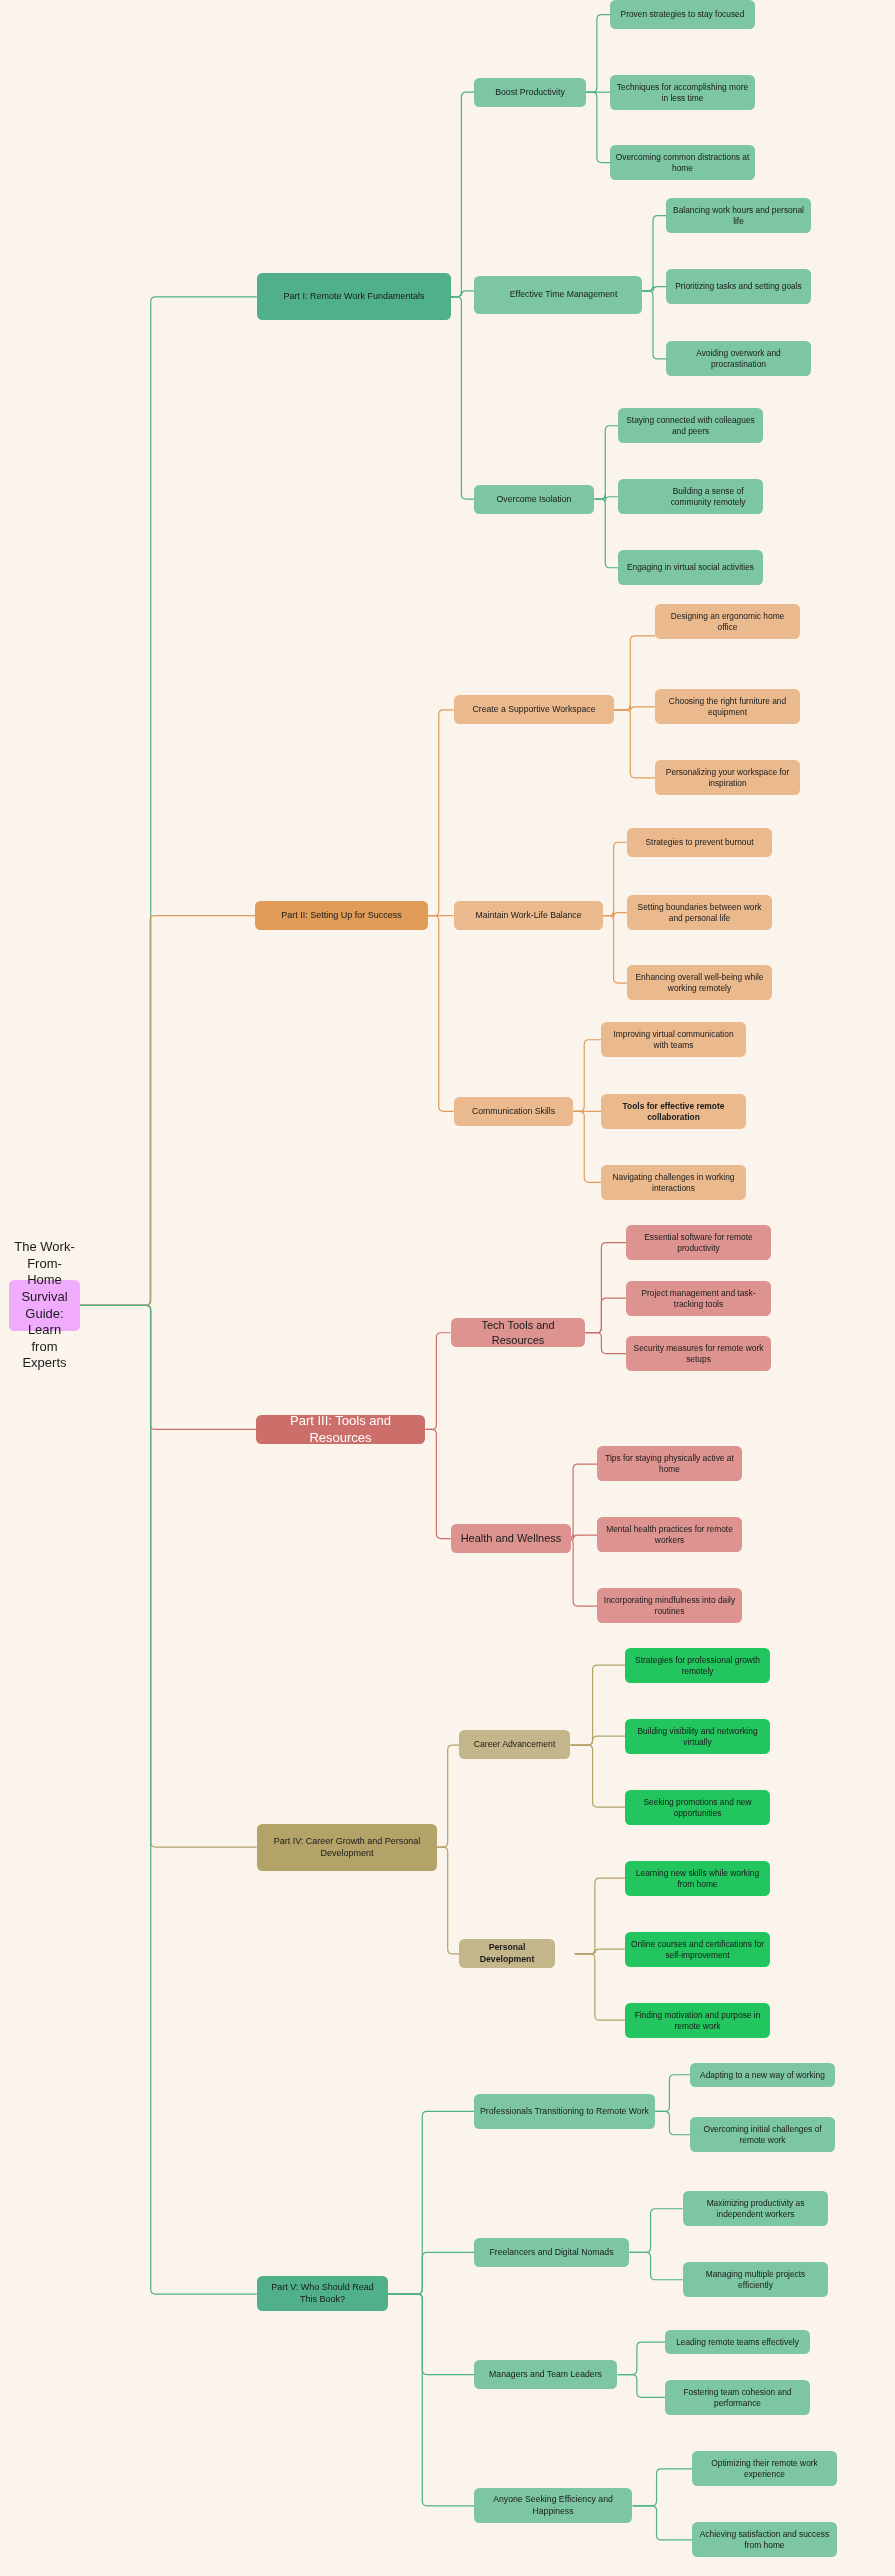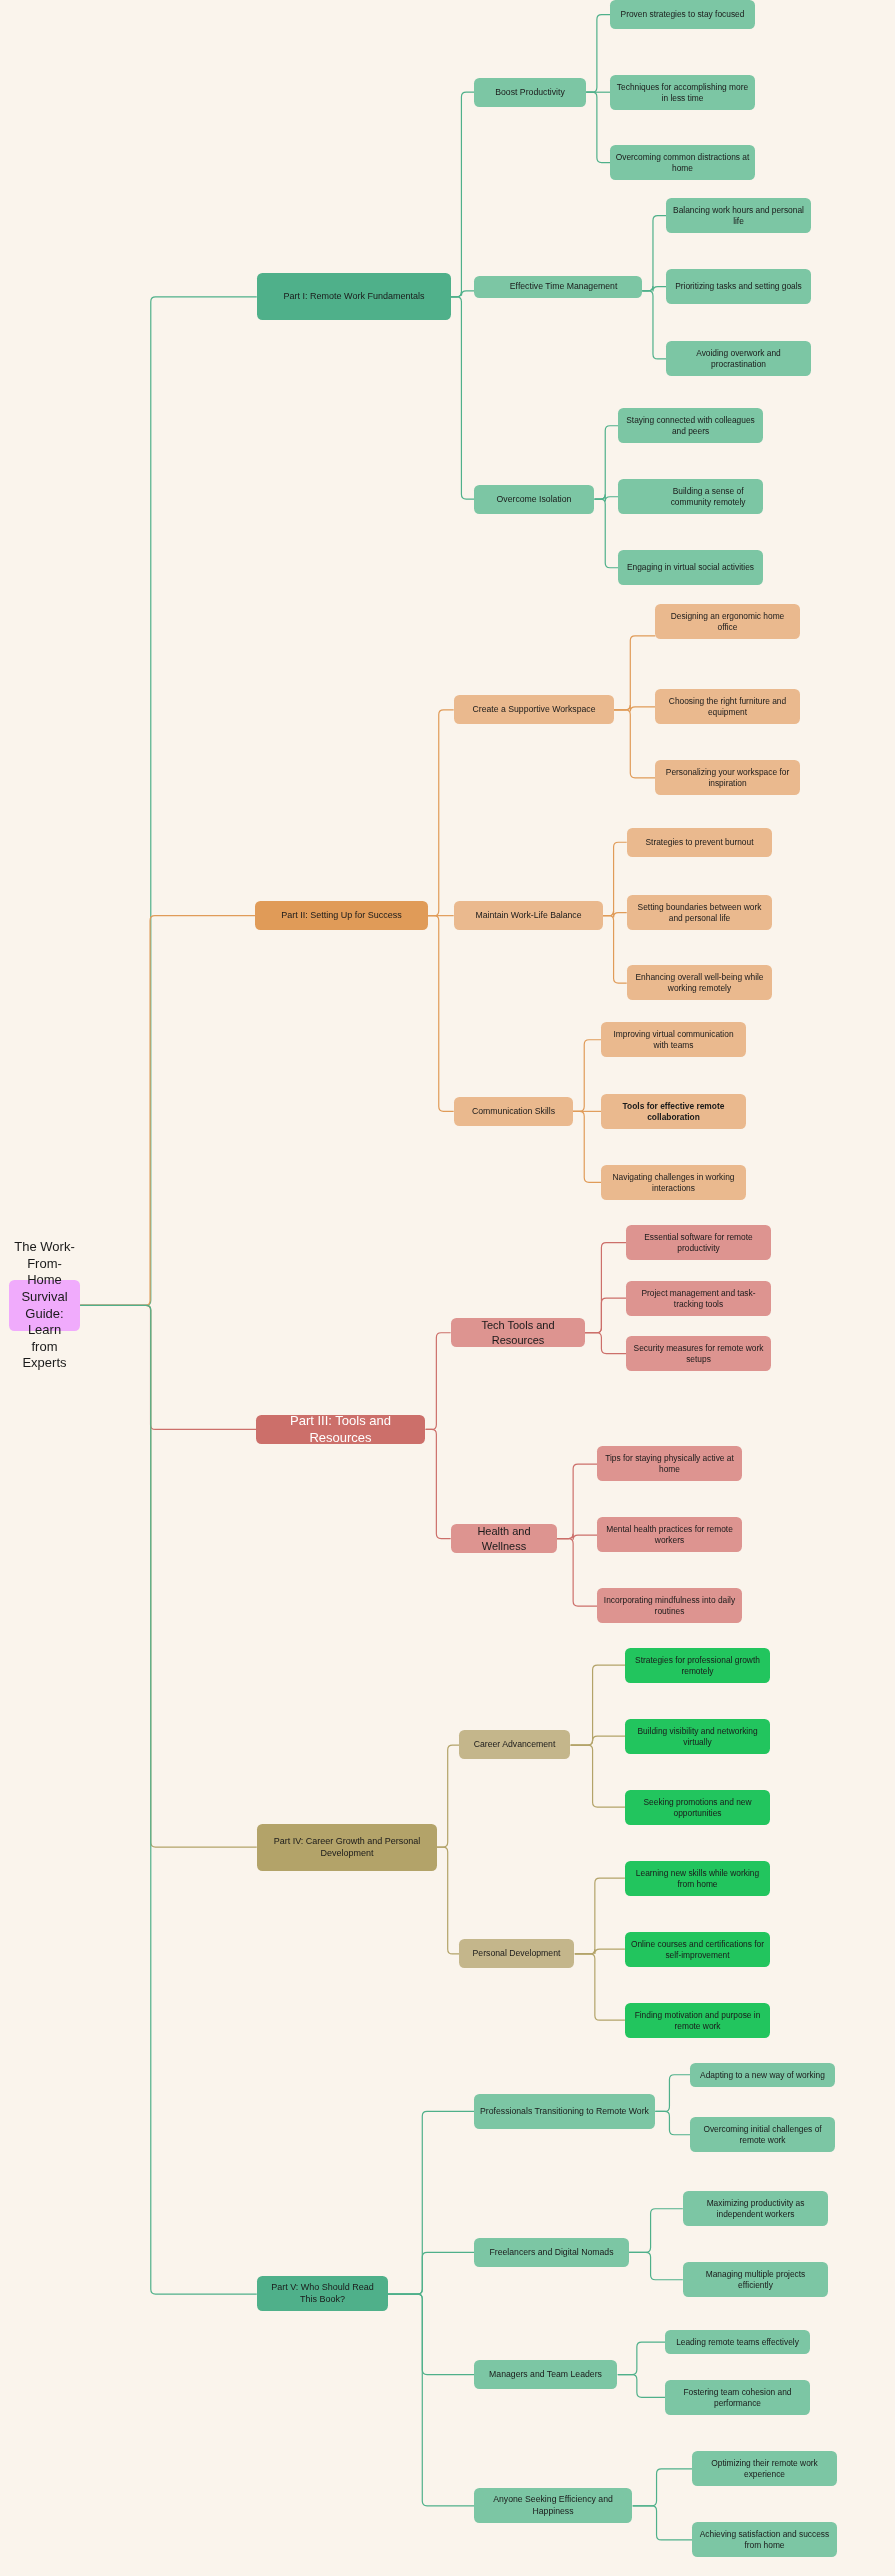--- a/index.html
+++ b/index.html
@@ -101,21 +101,21 @@
 
   <div class="node n-root" style="left:9px; top:1280px; width:71px; height:51px;">The Work-From-Home Survival Guide: Learn from Experts</div>
 
   <div class="node n-g-l1" style="left:257px; top:273px; width:194px; height:47px;">Part I: Remote Work Fundamentals</div>
 
   <div class="node n-g-l2" style="left:474px; top:78px; width:112px; height:29px;">Boost Productivity</div>
   <div class="node n-g-l3" style="left:610px; top:0px; width:145px; height:29px;">Proven strategies to stay focused</div>
   <div class="node n-g-l3" style="left:610px; top:75px; width:145px; height:35px;">Techniques for accomplishing more in less time</div>
   <div class="node n-g-l3" style="left:610px; top:145px; width:145px; height:35px;">Overcoming common distractions at home</div>
 
-  <div class="node n-g-l2" style="left:474px; top:276px; width:168px; height:22px;padding-left:16px;">Effective Time Management</div>
+  <div class="node n-g-l2" style="left:474px; top:276px; width:168px; height:38px;padding-left:16px;">Effective Time Management</div>
   <div class="node n-g-l3" style="left:666px; top:198px; width:145px; height:35px;">Balancing work hours and personal life</div>
   <div class="node n-g-l3" style="left:666px; top:269px; width:145px; height:35px;">Prioritizing tasks and setting goals</div>
   <div class="node n-g-l3" style="left:666px; top:341px; width:145px; height:35px;">Avoiding overwork and procrastination</div>
 
   <div class="node n-g-l2" style="left:474px; top:485px; width:120px; height:29px;">Overcome Isolation</div>
   <div class="node n-g-l3" style="left:618px; top:408px; width:145px; height:35px;">Staying connected with colleagues and peers</div>
   <div class="node n-g-l3" style="left:618px; top:479px; width:145px; height:35px;padding-left:40px;">Building a sense of community remotely</div>
   <div class="node n-g-l3" style="left:618px; top:550px; width:145px; height:35px;">Engaging in virtual social activities</div>
 
   <div class="node n-o-l1" style="left:255px; top:901px; width:173px; height:29px;">Part II: Setting Up for Success</div>
@@ -135,33 +135,33 @@
   <div class="node n-o-l3" style="left:601px; top:1094px; width:145px; height:35px;font-weight:bold;">Tools for effective remote collaboration</div>
   <div class="node n-o-l3" style="left:601px; top:1165px; width:145px; height:35px;">Navigating challenges in working interactions</div>
 
   <div class="node n-r-l1" style="left:256px; top:1415px; width:169px; height:29px;">Part III: Tools and Resources</div>
 
   <div class="node n-r-l2" style="left:451px; top:1318px; width:134px; height:29px;">Tech Tools and Resources</div>
   <div class="node n-r-l3" style="left:626px; top:1225px; width:145px; height:35px;">Essential software for remote productivity</div>
   <div class="node n-r-l3" style="left:626px; top:1281px; width:145px; height:35px;">Project management and task-tracking tools</div>
   <div class="node n-r-l3" style="left:626px; top:1336px; width:145px; height:35px;">Security measures for remote work setups</div>
 
-  <div class="node n-r-l2" style="left:451px; top:1524px; width:106px; height:29px;">Health and Wellness</div>
+  <div class="node n-r-l2" style="left:451px; top:1524px; width:120px; height:29px;">Health and Wellness</div>
   <div class="node n-r-l3" style="left:597px; top:1446px; width:145px; height:35px;">Tips for staying physically active at home</div>
   <div class="node n-r-l3" style="left:597px; top:1517px; width:145px; height:35px;">Mental health practices for remote workers</div>
   <div class="node n-r-l3" style="left:597px; top:1588px; width:145px; height:35px;">Incorporating mindfulness into daily routines</div>
 
   <div class="node n-y-l1" style="left:257px; top:1824px; width:180px; height:47px;">Part IV: Career Growth and Personal Development</div>
 
   <div class="node n-y-l2" style="left:459px; top:1730px; width:111px; height:29px;">Career Advancement</div>
   <div class="node n-y-l3" style="left:625px; top:1648px; width:145px; height:35px;">Strategies for professional growth remotely</div>
   <div class="node n-y-l3" style="left:625px; top:1719px; width:145px; height:35px;">Building visibility and networking virtually</div>
   <div class="node n-y-l3" style="left:625px; top:1790px; width:145px; height:35px;">Seeking promotions and new opportunities</div>
 
-  <div class="node n-y-l2" style="left:459px; top:1939px; width:115px; height:29px;">Personal Development</div>
+  <div class="node n-y-l2" style="left:459px; top:1939px; width:96px; height:29px;font-weight:bold;">Personal Development</div>
   <div class="node n-y-l3" style="left:625px; top:1861px; width:145px; height:35px;">Learning new skills while working from home</div>
   <div class="node n-y-l3" style="left:625px; top:1932px; width:145px; height:35px;">Online courses and certifications for self-improvement</div>
   <div class="node n-y-l3" style="left:625px; top:2003px; width:145px; height:35px;">Finding motivation and purpose in remote work</div>
 
   <div class="node n-g-l1" style="left:257px; top:2276px; width:131px; height:35px;">Part V: Who Should Read This Book?</div>
 
   <div class="node n-g-l2" style="left:474px; top:2094px; width:181px; height:35px;">Professionals Transitioning to Remote Work</div>
   <div class="node n-g-l3" style="left:690px; top:2063px; width:145px; height:24px;">Adapting to a new way of working</div>
   <div class="node n-g-l3" style="left:690px; top:2117px; width:145px; height:35px;">Overcoming initial challenges of remote work</div>
 

